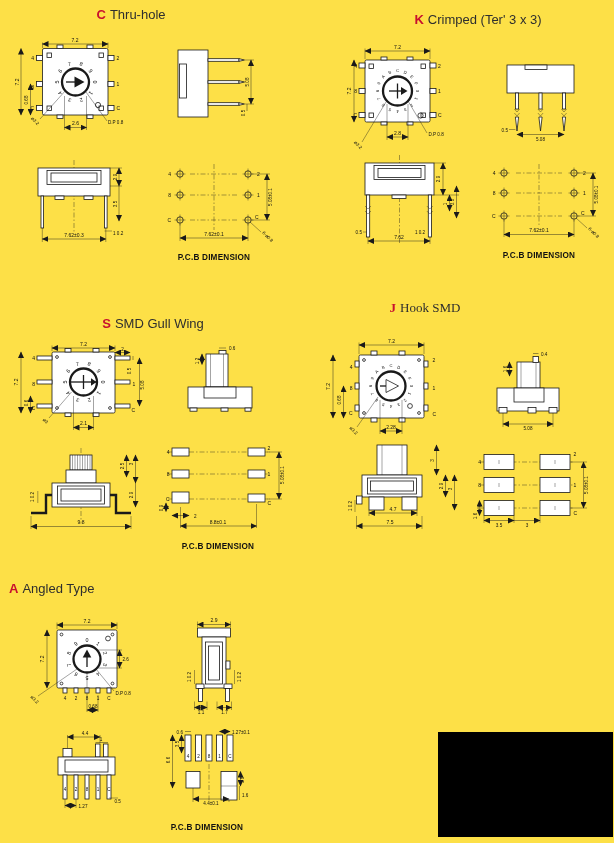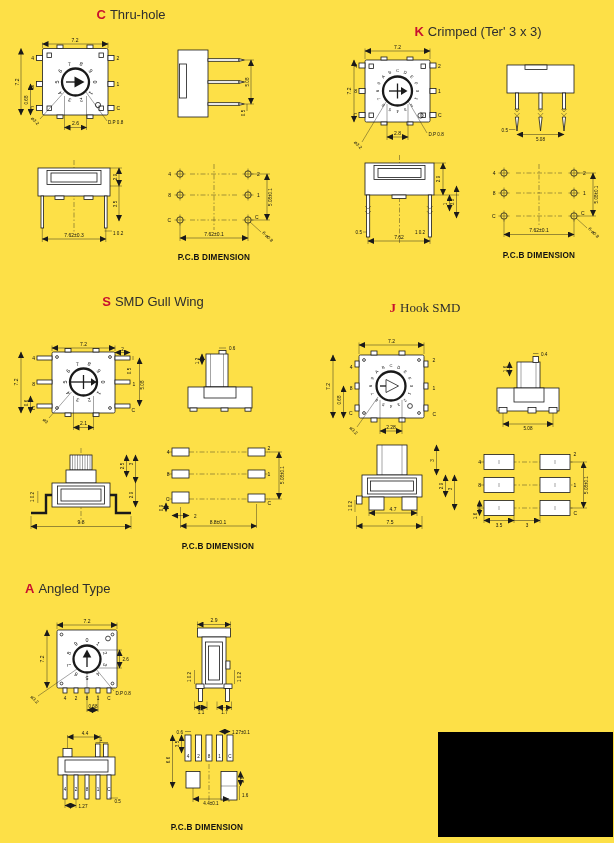--- a/index.html
+++ b/index.html
@@ -24,24 +24,24 @@
   .wing{stroke:#1a1a1a;stroke-width:2.4;fill:none;}
   .fil{fill:#1a1a1a;stroke:none;}
   .dial-ch{text-anchor:middle;dominant-baseline:central;fill:#111;}
 </style>
 </head>
 <body>
 
 <div id="page">
 
   <div class="hdr" style="left:24px;top:7px;width:214px;"><span class="ltr">C</span><span>Thru-hole</span></div>
-  <div class="hdr" style="left:371px;top:24px;width:214px;"><span class="ltr">K</span><span>Crimped (Ter' 3 x 3)</span></div>
-  <div class="hdr" style="left:46px;top:294px;width:214px;"><span class="ltr">S</span><span>SMD Gull Wing</span></div>
+  <div class="hdr" style="left:371px;top:12px;width:214px;"><span class="ltr">K</span><span>Crimped (Ter' 3 x 3)</span></div>
+  <div class="hdr" style="left:46px;top:316px;width:214px;"><span class="ltr">S</span><span>SMD Gull Wing</span></div>
   <div class="hdr" style="left:318px;top:300px;width:214px;font-family:Liberation Serif, serif;"><span class="ltr">J</span><span>Hook SMD</span></div>
-  <div class="hdr" style="left:25px;top:581px;text-align:right;"><span class="ltr">A</span><span>Angled Type</span></div>
+  <div class="hdr" style="left:9px;top:581px;text-align:right;"><span class="ltr">A</span><span>Angled Type</span></div>
 
   <svg width="614" height="843" viewBox="0 0 614 843">
     <defs>
       <marker id="ar" markerWidth="7" markerHeight="6" refX="6" refY="3" orient="auto-start-reverse" markerUnits="userSpaceOnUse">
           <path d="M0,0L6.5,3L0,6z" fill="#1a1a1a"></path>
         </marker>
     </defs>
 
     <g>
       <rect x="42.5" y="48.5" width="65.5" height="66.5" rx="1.5" class="sh"></rect>

